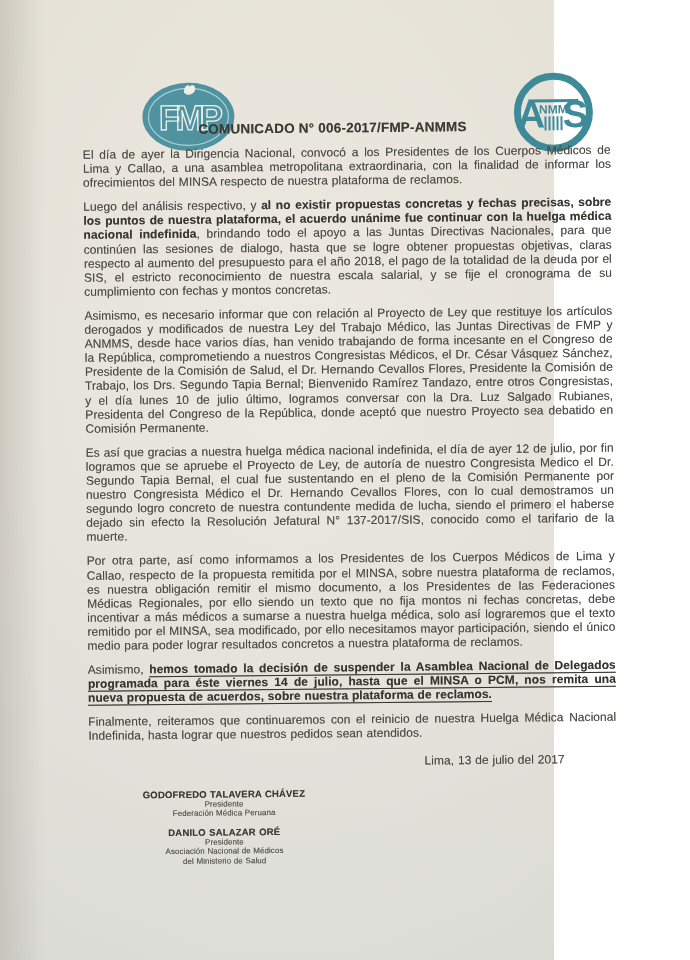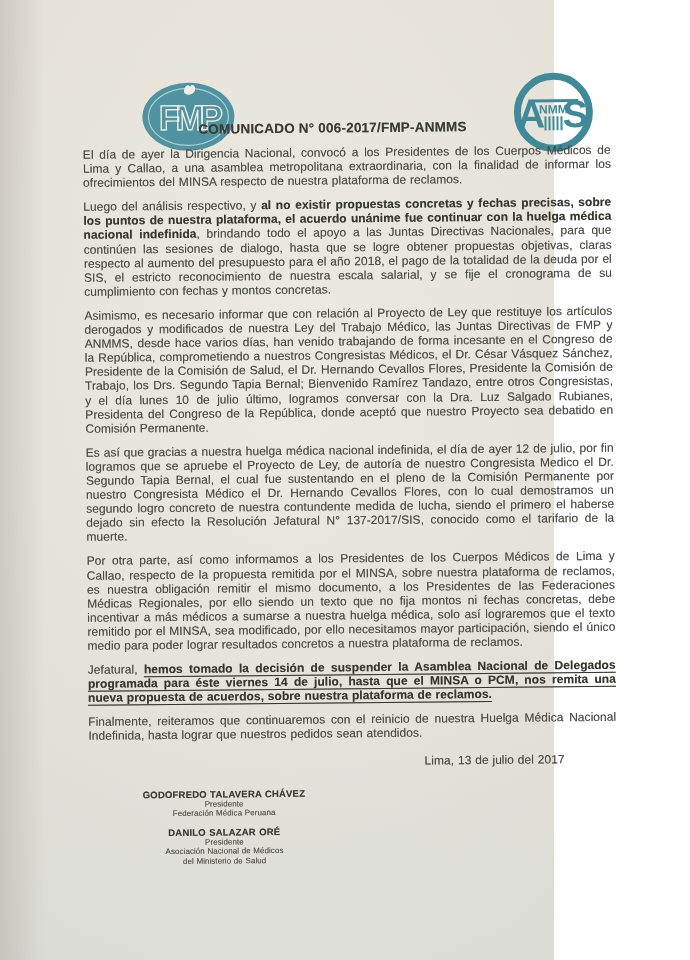--- a/index.html
+++ b/index.html
@@ -86,21 +86,21 @@
       <p><span>El día de ayer la Dirigencia Nacional, convocó a los Presidentes de los Cuerpos Médicos de Lima y Callao, a una asamblea metropolitana extraordinaria, con la finalidad de informar los ofrecimientos del MINSA respecto de nuestra plataforma de reclamos.</span></p>
 
       <p><span>Luego del análisis respectivo, y </span><span class="b">al no existir propuestas concretas y fechas precisas, sobre los puntos de nuestra plataforma, el acuerdo unánime fue continuar con la huelga médica nacional indefinida</span><span>, brindando todo el apoyo a las Juntas Directivas Nacionales, para que continúen las sesiones de dialogo, hasta que se logre obtener propuestas objetivas, claras respecto al aumento del presupuesto para el año 2018, el pago de la totalidad de la deuda por el SIS, el estricto reconocimiento de nuestra escala salarial, y se fije el cronograma de su cumplimiento con fechas y montos concretas.</span></p>
 
       <p><span>Asimismo, es necesario informar que con relación al Proyecto de Ley que restituye los artículos derogados y modificados de nuestra Ley del Trabajo Médico, las Juntas Directivas de FMP y ANMMS, desde hace varios días, han venido trabajando de forma incesante en el Congreso de la República, comprometiendo a nuestros Congresistas Médicos, el Dr. César Vásquez Sánchez, Presidente de la Comisión de Salud, el Dr. Hernando Cevallos Flores, Presidente la Comisión de Trabajo, los Drs. Segundo Tapia Bernal; Bienvenido Ramírez Tandazo, entre otros Congresistas, y el día lunes 10 de julio último, logramos conversar con la Dra. Luz Salgado Rubianes, Presidenta del Congreso de la República, donde aceptó que nuestro Proyecto sea debatido en Comisión Permanente.</span></p>
 
       <p><span>Es así que gracias a nuestra huelga médica nacional indefinida, el día de ayer 12 de julio, por fin logramos que se apruebe el Proyecto de Ley, de autoría de nuestro Congresista Medico el Dr. Segundo Tapia Bernal, el cual fue sustentando en el pleno de la Comisión Permanente por nuestro Congresista Médico el Dr. Hernando Cevallos Flores, con lo cual demostramos un segundo logro concreto de nuestra contundente medida de lucha, siendo el primero el haberse dejado sin efecto la Resolución Jefatural N° 137-2017/SIS, conocido como el tarifario de la muerte.</span></p>
 
       <p><span>Por otra parte, así como informamos a los Presidentes de los Cuerpos Médicos de Lima y Callao, respecto de la propuesta remitida por el MINSA, sobre nuestra plataforma de reclamos, es nuestra obligación remitir el mismo documento, a los Presidentes de las Federaciones Médicas Regionales, por ello siendo un texto que no fija montos ni fechas concretas, debe incentivar a más médicos a sumarse a nuestra huelga médica, solo así lograremos que el texto remitido por el MINSA, sea modificado, por ello necesitamos mayor participación, siendo el único medio para poder lograr resultados concretos a nuestra plataforma de reclamos.</span></p>
 
-      <p><span>Jefatural, </span><span class="b u">hemos tomado la decisión de suspender la Asamblea Nacional de Delegados programada para éste viernes 14 de julio, hasta que el MINSA o PCM, nos remita una nueva propuesta de acuerdos, sobre nuestra plataforma de reclamos.</span></p>
+      <p><span>Asimismo, </span><span class="b u">hemos tomado la decisión de suspender la Asamblea Nacional de Delegados programada para éste viernes 14 de julio, hasta que el MINSA o PCM, nos remita una nueva propuesta de acuerdos, sobre nuestra plataforma de reclamos.</span></p>
 
       <p><span>Finalmente, reiteramos que continuaremos con el reinicio de nuestra Huelga Médica Nacional Indefinida, hasta lograr que nuestros pedidos sean atendidos.</span></p>
 
       <div class="date-line">Lima, 13 de julio del 2017</div>
 
       <div class="sigs">
         <div class="sig">
           <div class="sig-name">GODOFREDO TALAVERA CHÁVEZ</div>
           <div class="sig-role">Presidente</div>
           <div class="sig-org">Federación Médica Peruana</div>

